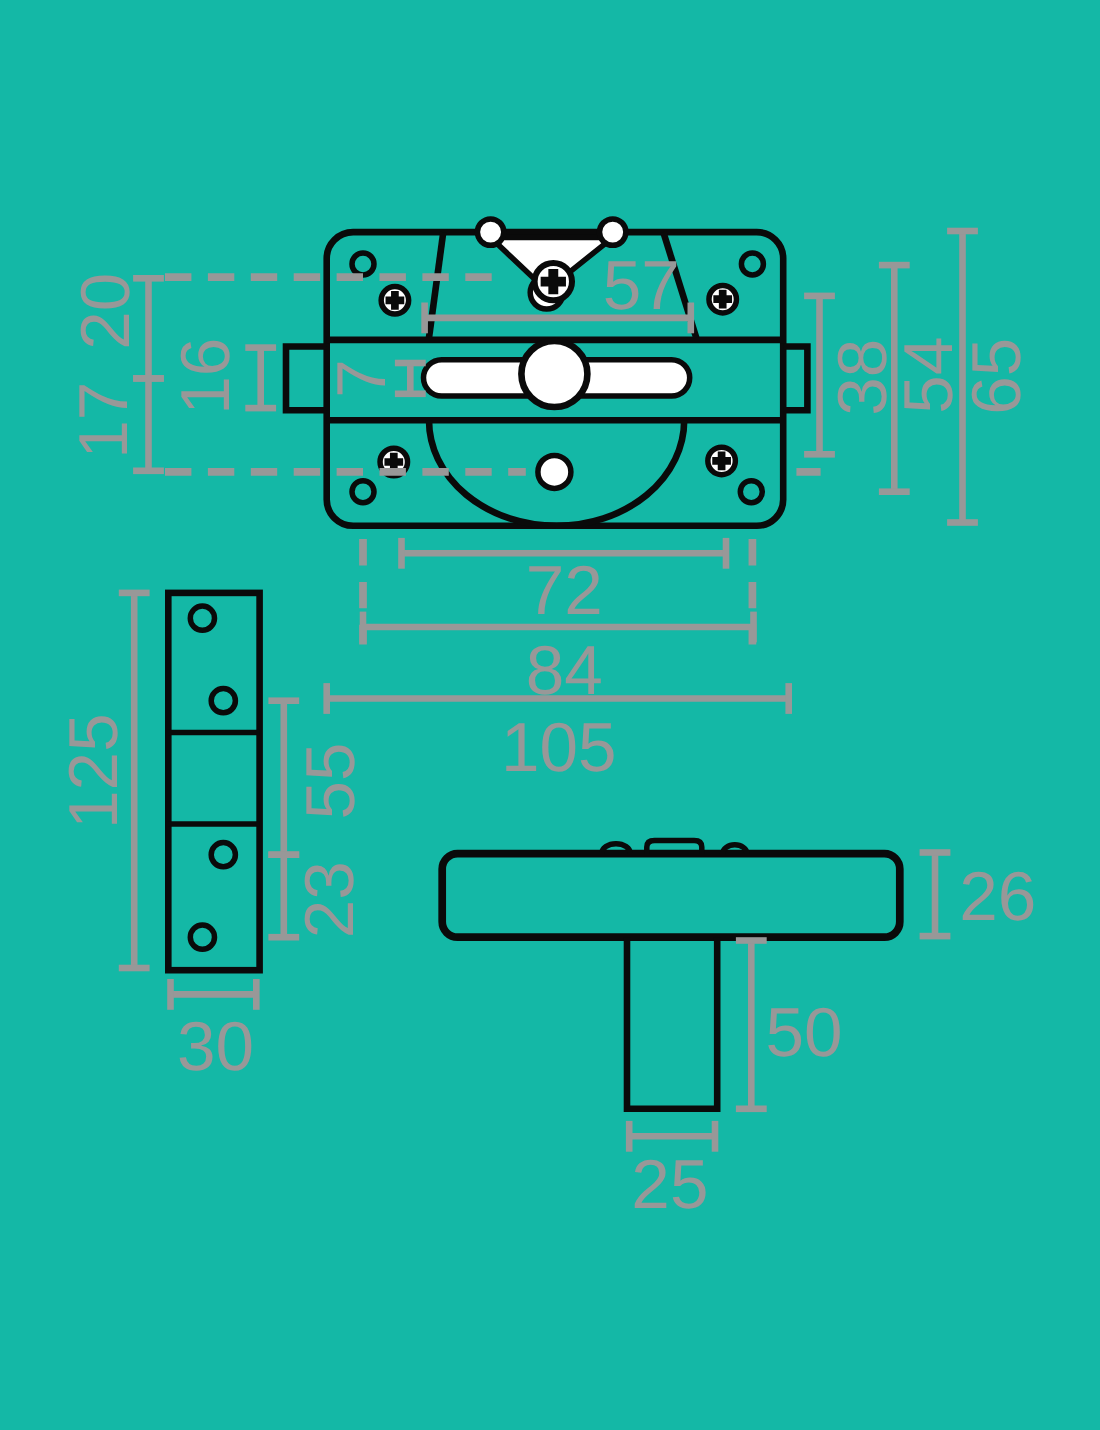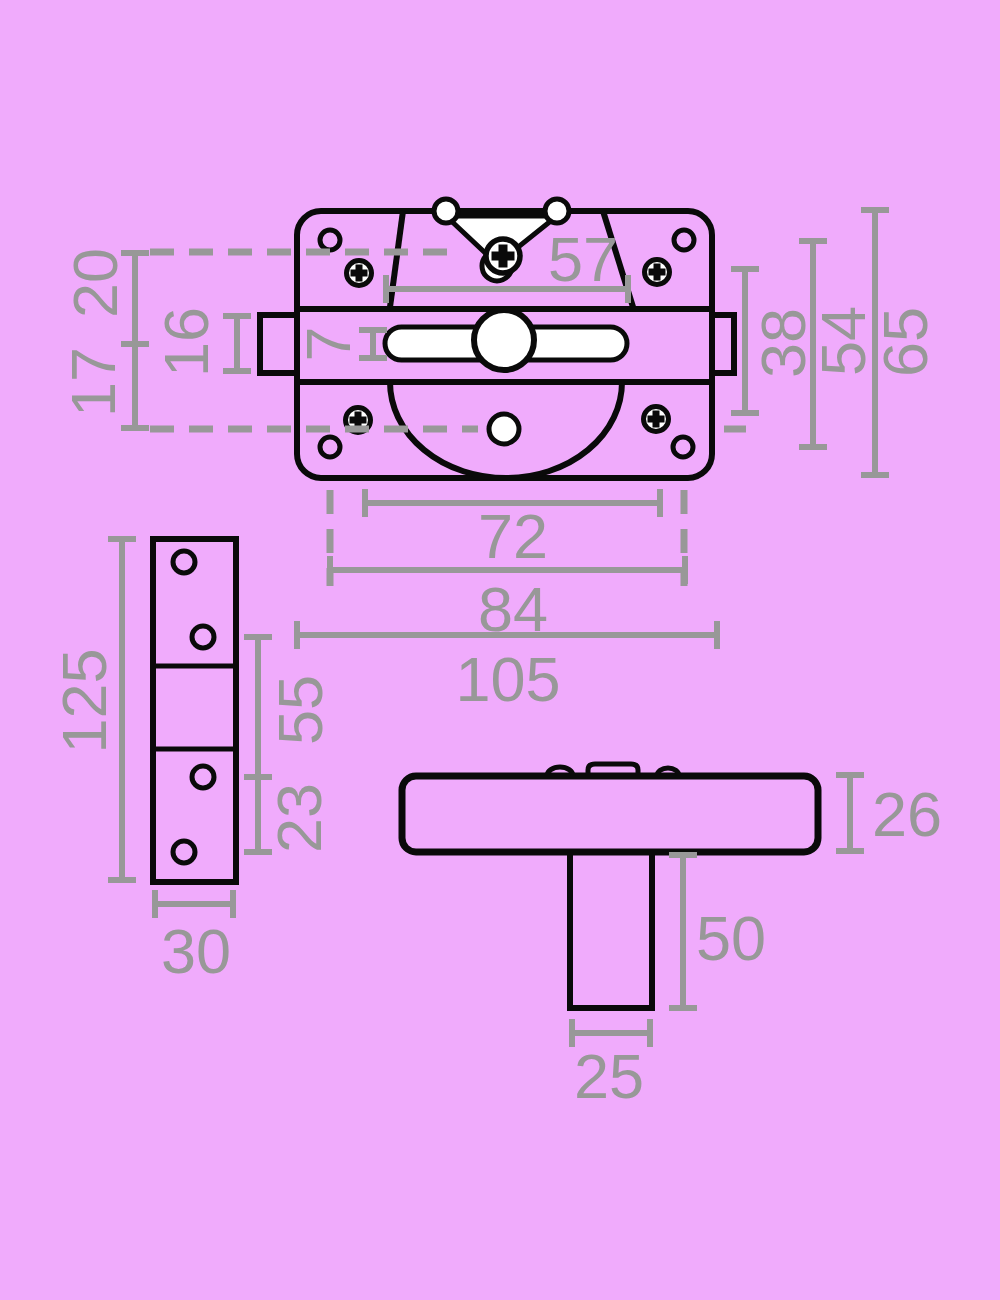--- a/index.html
+++ b/index.html
@@ -1,16 +1,16 @@
 <!DOCTYPE html>
 <html><head>
 <meta charset="utf-8">
 <style>
   html,body{margin:0;padding:0;background:#ffffff;}
-  .stage{width:1000px;height:1300px;position:relative;background:#f0abfc;overflow:hidden;}
+  .stage{width:1000px;height:1300px;position:relative;background:#14b8a6;overflow:hidden;}
   svg{display:block;}
   text{font-family:"Liberation Sans","DejaVu Sans",sans-serif;}
 </style>
 </head>
 <body>
 
 <div class="stage">
 <svg id="dwg" width="1000" height="1300" viewBox="0 0 1000 1300">
 
   <g id="ink" stroke="#0a0a0a" fill="none" stroke-width="6">

